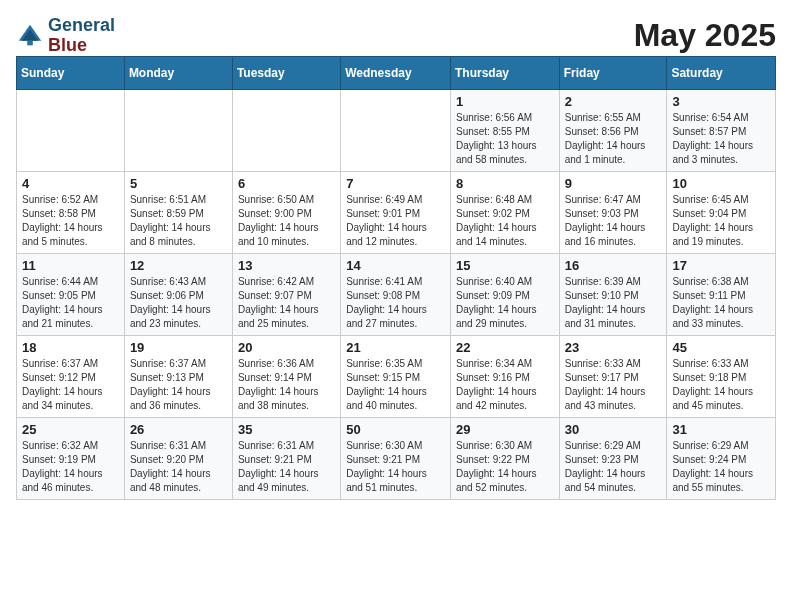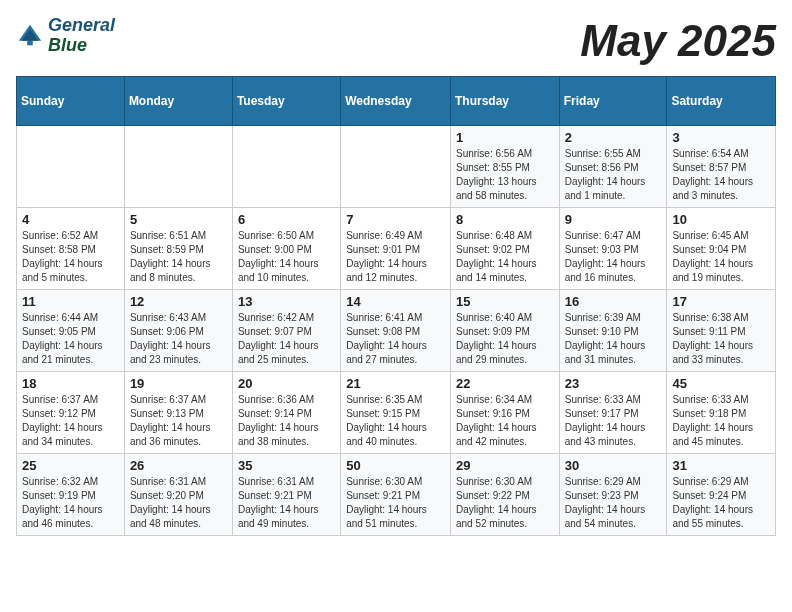--- a/index.html
+++ b/index.html
@@ -6,62 +6,60 @@
     body {
       font-family: Arial, sans-serif;
       background: #fff;
       width: 792px;
       min-height: 612px;
       padding: 16px;
     }
     .header {
       display: flex;
       justify-content: space-between;
-      align-items: flex-start;
-      margin-bottom: 10px;
-      font-style: italic;
+      align-items: center;
     }
     .logo {
       display: flex;
       align-items: center;
       gap: 4px;
     }
     .logo-text {
       font-size: 18px;
       font-weight: bold;
       color: #1a5276;
       line-height: 1.1;
     }
     .logo-icon {
       width: 28px;
       height: 28px;
     }
     .title-block {
       text-align: right;
     }
     .month-title {
-      font-size: 44px;
+      font-size: 32px;
       font-weight: bold;
       color: #222;
     }
     .location {
       font-size: 15px;
       color: #555;
     }
     table {
       width: 100%;
       border-collapse: collapse;
       font-size: 11px;
     }
     thead tr {
       background: #2471a3;
       color: #fff;
     }
     thead th {
-      padding: 17px 4px;
+      padding: 9px 4px;
       text-align: left;
       font-weight: bold;
       font-size: 12px;
       border: 1px solid #1a5276;
     }
     tbody td {
       border: 1px solid #ccc;
       padding: 4px 5px;
       vertical-align: top;
       width: 113px;
@@ -92,21 +90,21 @@
 
 <div class="header">
   <div class="logo">
     <svg class="logo-icon" viewBox="0 0 30 30">
       <polygon points="15,3 27,20 3,20" fill="#2471a3"></polygon>
       <polygon points="15,8 24,20 6,20" fill="#1a5276"></polygon>
       <rect x="12" y="20" width="6" height="5" fill="#2471a3"></rect>
     </svg>
     <div class="logo-text">
       <div>General</div>
-      <div style="color:#14532d;">Blue</div>
+      <div style="color:#7f1d1d;">Blue</div>
     </div>
   </div>
   <div class="title-block">
     <div class="month-title">May 2025</div>
   </div>
 </div>
 
 <table>
   <thead>
     <tr id="header-row">

